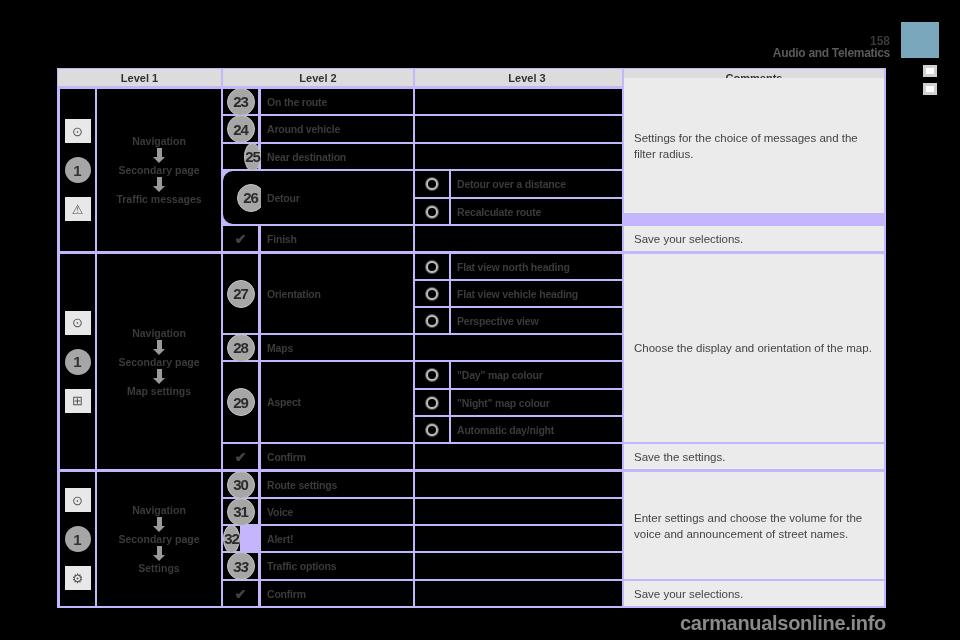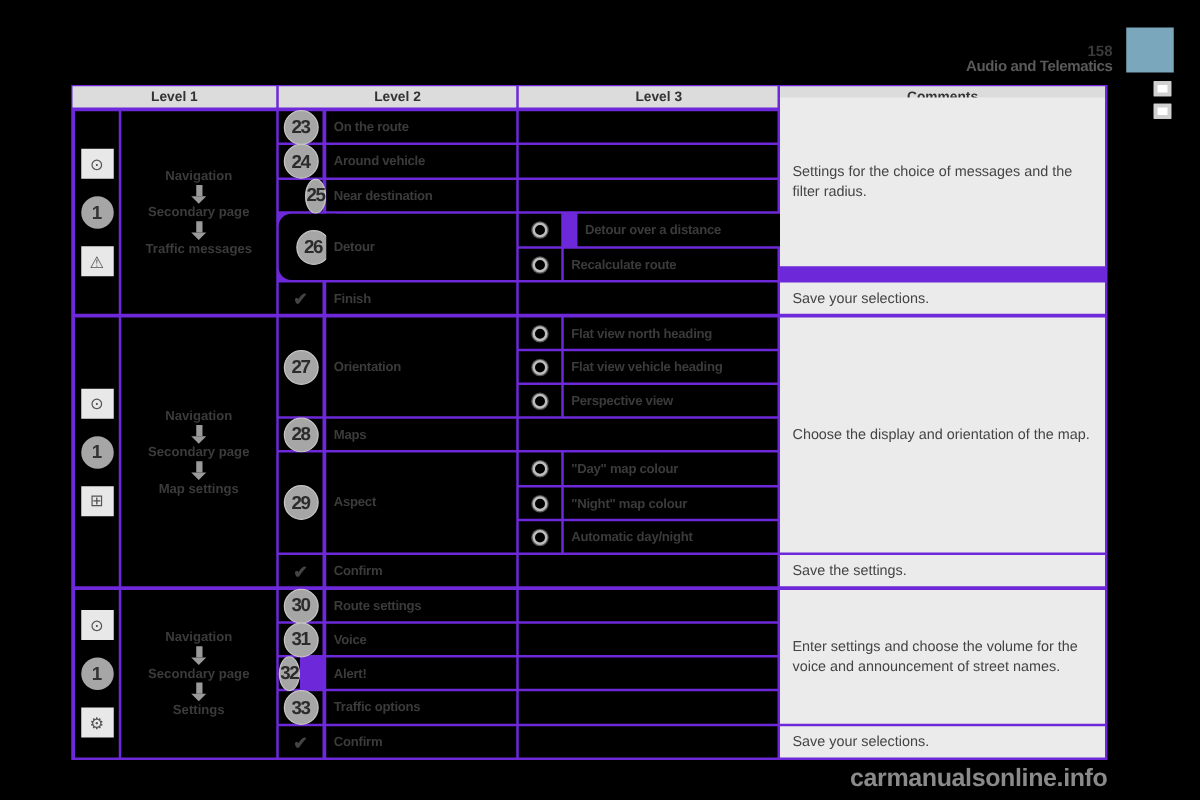--- a/index.html
+++ b/index.html
@@ -1,21 +1,21 @@
 <!DOCTYPE html>
 <html><head>
 <meta charset="utf-8">
 <style>
   html,body{margin:0;padding:0;background:#000;}
   body{width:960px;height:640px;position:relative;overflow:hidden;font-family:"Liberation Sans",sans-serif;}
   .hdr-page{position:absolute;right:70px;top:34px;color:#3a3a3a;font-weight:bold;font-size:12px;text-align:right;}
   .hdr-title{position:absolute;right:70px;top:46px;color:#5a5a5a;font-weight:bold;font-size:12px;text-align:right;letter-spacing:-0.3px;}
   .tab-block{position:absolute;left:901px;top:22px;width:38px;height:36px;background:#7ba7bd;}
   .sq{position:absolute;left:923px;width:14px;height:12px;background:#fff;border:3px solid #d0d0d0;box-sizing:border-box;}
-  .tbl{position:absolute;left:57px;top:68px;width:829px;height:540px;background:#6d28d9;}
+  .tbl{position:absolute;left:57px;top:68px;width:829px;height:540px;background:#c4b5fd;}
   .cell{position:absolute;box-sizing:border-box;}
   .hcell{background:#dcdcdc;color:#333;font-weight:bold;font-size:11px;display:flex;align-items:center;justify-content:center;}
   .blk{background:#000;}
   .com{background:#ebebeb;color:#444;font-size:11.5px;line-height:16px;padding:0 10px;display:flex;align-items:center;}
   .dtxt{color:#3b3b3b;font-weight:bold;font-size:10.5px;display:flex;align-items:center;padding-left:6px;letter-spacing:-0.2px;white-space:nowrap;}
   .num{display:flex;align-items:center;justify-content:center;}
   .num span{display:flex;align-items:center;justify-content:center;width:26px;height:26px;border-radius:50%;background:#a6a6a6;color:#2b2b2b;font-size:15px;font-weight:bold;letter-spacing:-1px;border:1px solid #c4c4c4;}
   .radio{display:flex;align-items:center;justify-content:center;}
   .radio span{width:8px;height:8px;border-radius:50%;border:2.5px solid #bdbdbd;background:#000;box-shadow:0 0 0 1px #555;}
   .check{display:flex;align-items:center;justify-content:center;color:#444;font-size:14px;font-weight:bold;}
@@ -81,21 +81,21 @@
   <div class="cell blk dtxt" style="left:204px;top:76px;width:152px;height:25px;">Near destination</div>
   <div class="cell blk" style="left:358px;top:76px;width:207px;height:25px;"></div>
 
   <div class="cell blk num" style="left:166px;top:103px;width:55px;height:53px;border-radius:10px;">
       <span>26</span>
     </div>
   <div class="cell blk dtxt" style="left:204px;top:103px;width:152px;height:53px;">Detour</div>
   <div class="cell blk radio" style="left:358px;top:103px;width:34px;height:26px;">
       <span></span>
     </div>
-  <div class="cell blk dtxt" style="left:405px;top:103px;width:171px;height:26px;">Detour over a distance</div>
+  <div class="cell blk dtxt" style="left:394px;top:103px;width:171px;height:26px;">Detour over a distance</div>
   <div class="cell blk radio" style="left:358px;top:131px;width:34px;height:25px;">
       <span></span>
     </div>
   <div class="cell blk dtxt" style="left:394px;top:131px;width:171px;height:25px;">Recalculate route</div>
 
   <div class="cell blk check" style="left:166px;top:158px;width:35px;height:25px;">✔</div>
   <div class="cell blk dtxt" style="left:204px;top:158px;width:152px;height:25px;">Finish</div>
   <div class="cell blk" style="left:358px;top:158px;width:207px;height:25px;"></div>
 
   <div class="cell com" style="left:567px;top:10px;width:260px;height:135px;">Settings for the choice of messages and the filter radius.</div>
@@ -197,21 +197,21 @@
     </div>
   <div class="cell blk dtxt" style="left:204px;top:431px;width:152px;height:25px;">Voice</div>
   <div class="cell blk" style="left:358px;top:431px;width:207px;height:25px;"></div>
 
   <div class="cell blk num" style="left:166px;top:458px;width:17px;height:25px;">
       <span>32</span>
     </div>
   <div class="cell blk dtxt" style="left:204px;top:458px;width:152px;height:25px;">Alert!</div>
   <div class="cell blk" style="left:358px;top:458px;width:207px;height:25px;"></div>
 
-  <div class="cell blk num" style="left:166px;top:485px;width:35px;height:26px;">
+  <div class="cell blk num" style="left:166px;top:485px;width:35px;height:26px;font-style:italic;">
       <span>33</span>
     </div>
   <div class="cell blk dtxt" style="left:204px;top:485px;width:152px;height:26px;">Traffic options</div>
   <div class="cell blk" style="left:358px;top:485px;width:207px;height:26px;"></div>
 
   <div class="cell blk check" style="left:166px;top:513px;width:35px;height:25px;">✔</div>
   <div class="cell blk dtxt" style="left:204px;top:513px;width:152px;height:25px;">Confirm</div>
   <div class="cell blk" style="left:358px;top:513px;width:207px;height:25px;"></div>
 
   <div class="cell com" style="left:567px;top:404px;width:260px;height:107px;">Enter settings and choose the volume for the voice and announcement of street names.</div>

